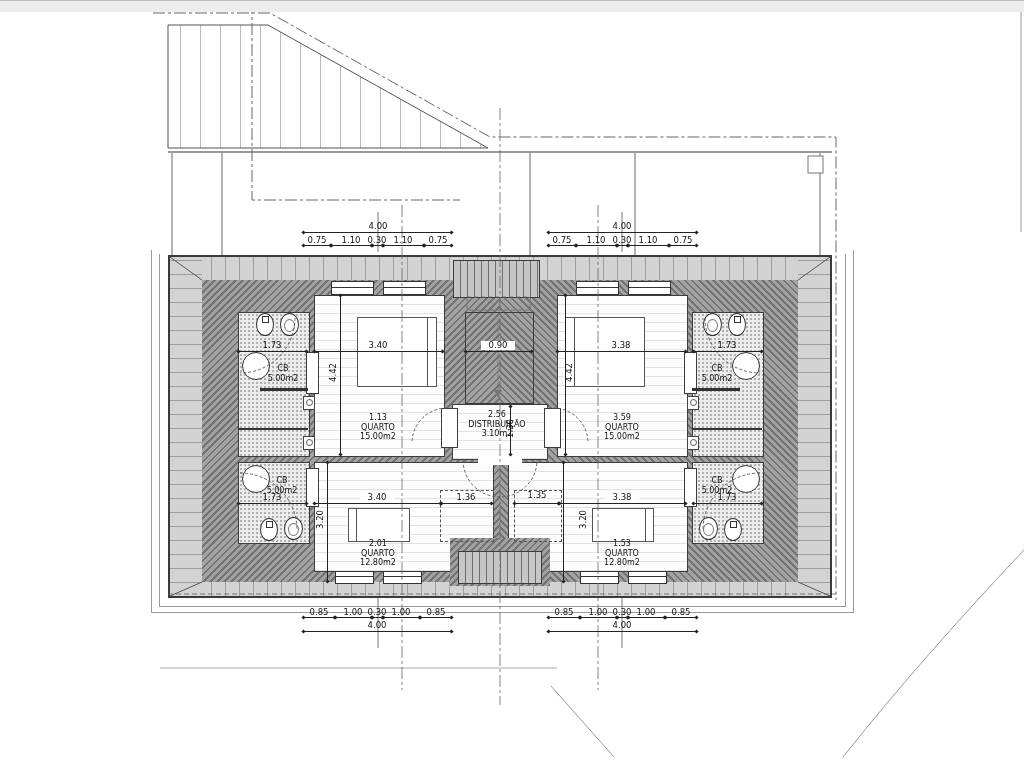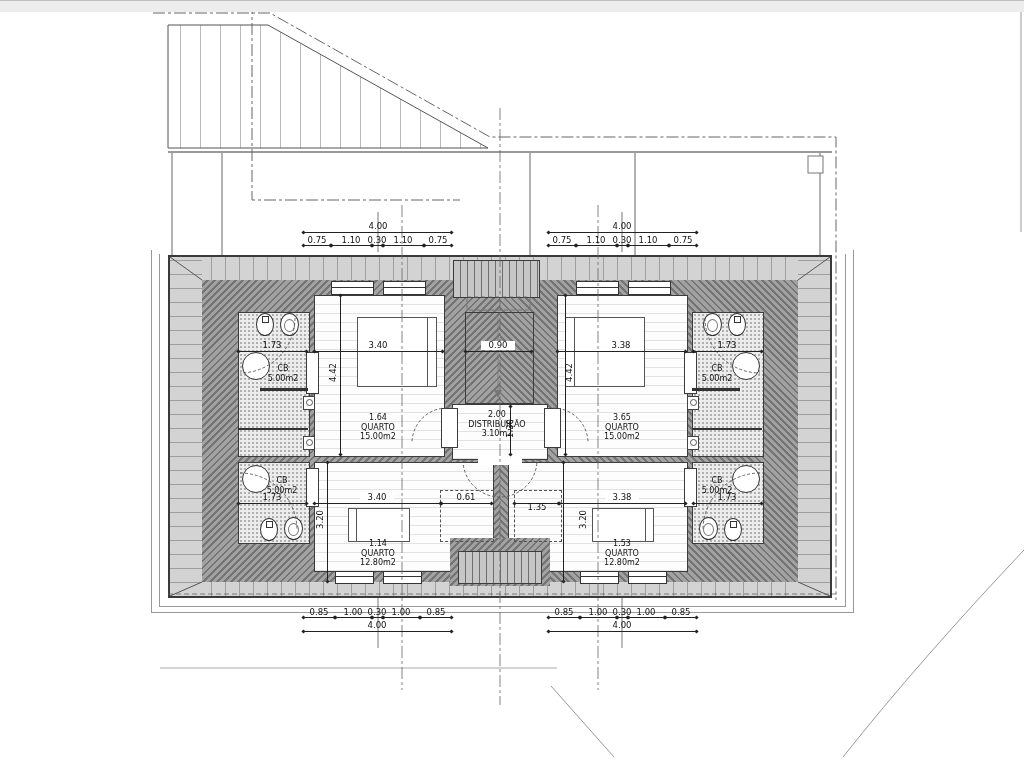--- a/index.html
+++ b/index.html
@@ -300,45 +300,45 @@
 
   <span class="dim" style="left:361px;top:341px;z-index:8;background:#fff;">3.40</span>
   <span class="dim" style="left:604px;top:341px;z-index:8;background:#fff;">3.38</span>
   <span class="dim" style="left:481px;top:341px;z-index:8;background:#fff;">0.90</span>
   <span class="dim" style="left:255px;top:341px;z-index:8;">1.73</span>
   <span class="dim" style="left:710px;top:341px;z-index:8;">1.73</span>
   <span class="dim" style="left:255px;top:493px;z-index:8;">1.73</span>
   <span class="dim" style="left:710px;top:493px;z-index:8;">1.73</span>
   <span class="dim" style="left:360px;top:493px;z-index:8;background:#fff;">3.40</span>
   <span class="dim" style="left:605px;top:493px;z-index:8;background:#fff;">3.38</span>
-  <span class="dim" style="left:449px;top:493px;z-index:8;">0.61</span>
-  <span class="dim" style="left:520px;top:503px;z-index:8;">1.35</span>
+  <span class="dim" style="left:449px;top:493px;z-index:8;">1.36</span>
+  <span class="dim" style="left:520px;top:491px;z-index:8;">1.35</span>
   <span class="dim rot" style="left:316px;top:368px;z-index:8;">4.42</span>
   <span class="dim rot" style="left:552px;top:368px;z-index:8;">4.42</span>
   <span class="dim rot" style="left:493px;top:424px;z-index:8;">1.30</span>
   <span class="dim rot" style="left:303px;top:515px;z-index:8;">3.20</span>
   <span class="dim rot" style="left:566px;top:515px;z-index:8;">3.20</span>
 
   <div class="rlabel" style="left:338px;top:413px;width:80px;z-index:8;">
-    <div>1.64</div>
+    <div>1.13</div>
     <div>QUARTO</div>
     <div>15.00m2</div>
   </div>
   <div class="rlabel" style="left:582px;top:413px;width:80px;z-index:8;">
-    <div>3.65</div>
+    <div>3.59</div>
     <div>QUARTO</div>
     <div>15.00m2</div>
   </div>
   <div class="rlabel" style="left:457px;top:410px;width:80px;z-index:8;">
-    <div>2.00</div>
+    <div>2.56</div>
     <div>DISTRIBUIÇÃO</div>
     <div>3.10m2</div>
   </div>
   <div class="rlabel" style="left:338px;top:539px;width:80px;z-index:8;">
-    <div>1.14</div>
+    <div>2.01</div>
     <div>QUARTO</div>
     <div>12.80m2</div>
   </div>
   <div class="rlabel" style="left:582px;top:539px;width:80px;z-index:8;">
     <div>1.53</div>
     <div>QUARTO</div>
     <div>12.80m2</div>
   </div>
   <div class="rlabel" style="left:255px;top:364px;width:56px;z-index:8;">
     <div>CB</div>

